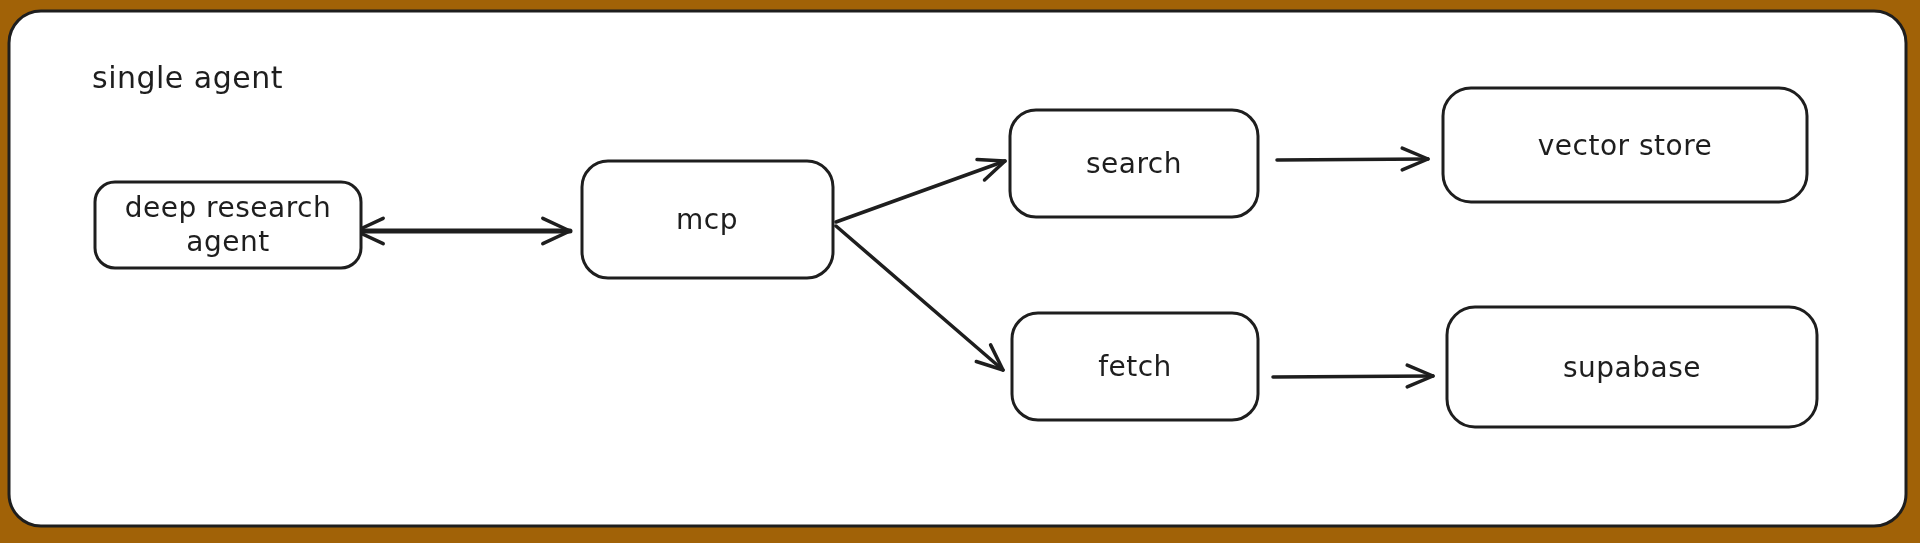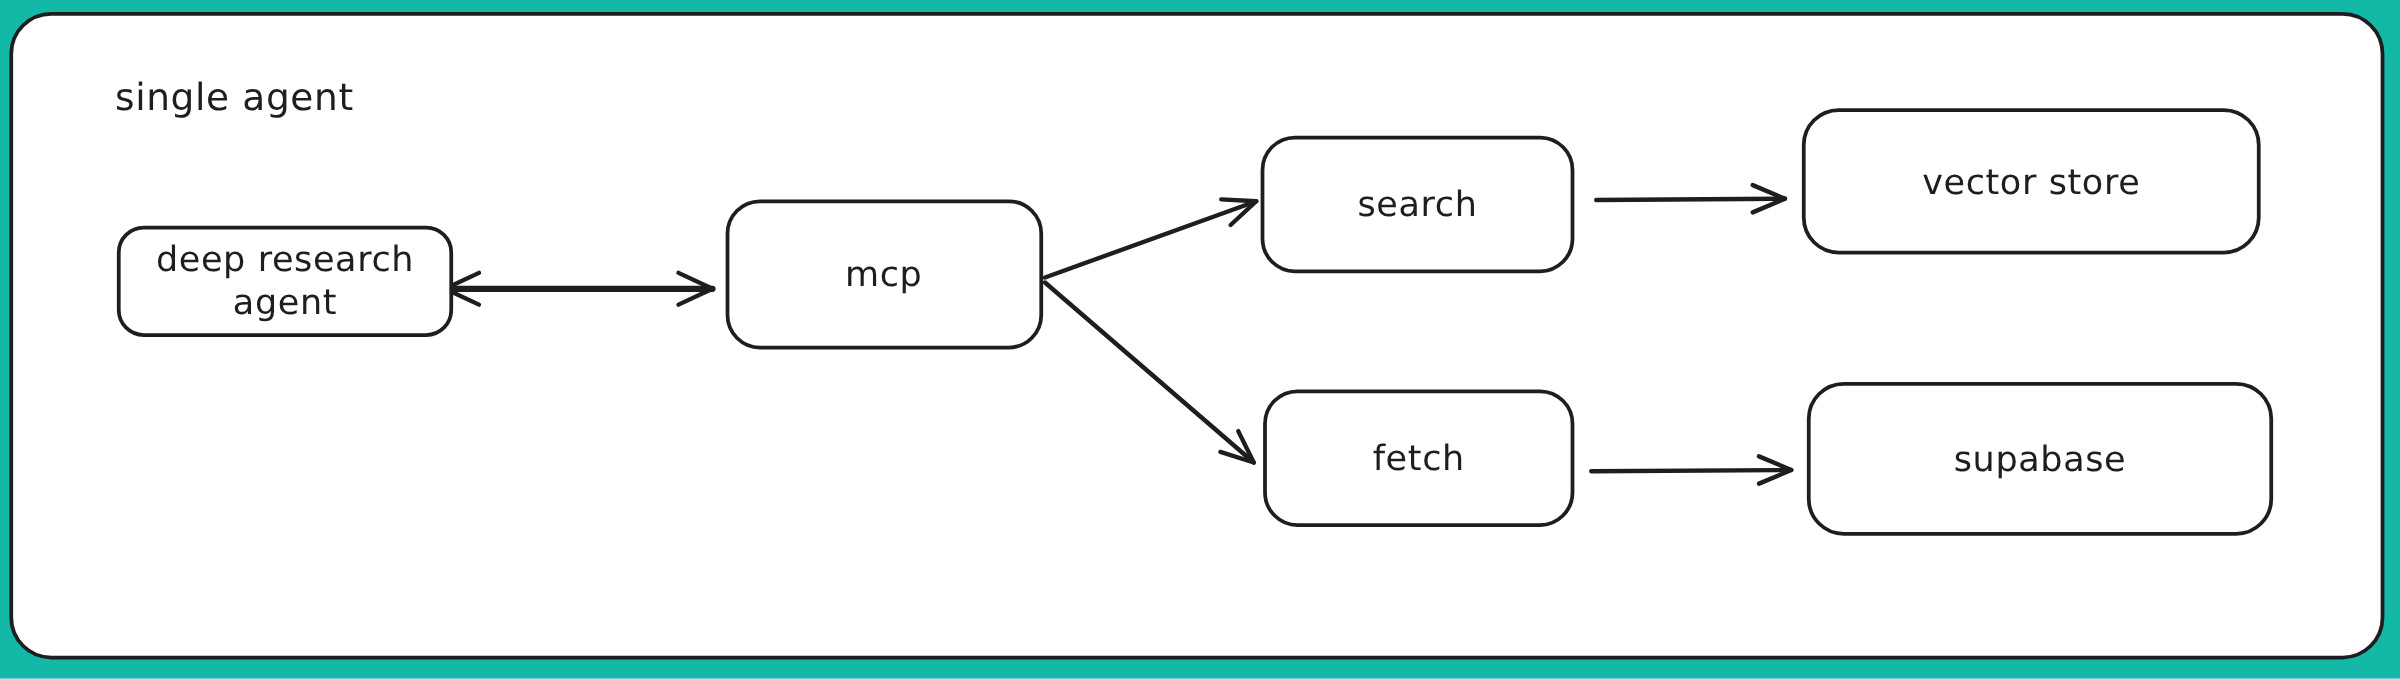--- a/index.html
+++ b/index.html
@@ -4,21 +4,21 @@
 <style>
   html, body {
     margin: 0;
     padding: 0;
     background: #ffffff;
   }
   .stage {
     position: relative;
     width: 1920px;
     height: 543px;
-    background: #14b8a6;
+    background: #a16207;
     overflow: hidden;
   }
   svg {
     display: block;
     width: 1920px;
     height: 543px;
   }
   .frame-rect {
     fill: #ffffff;
     stroke: #1e1e1e;

